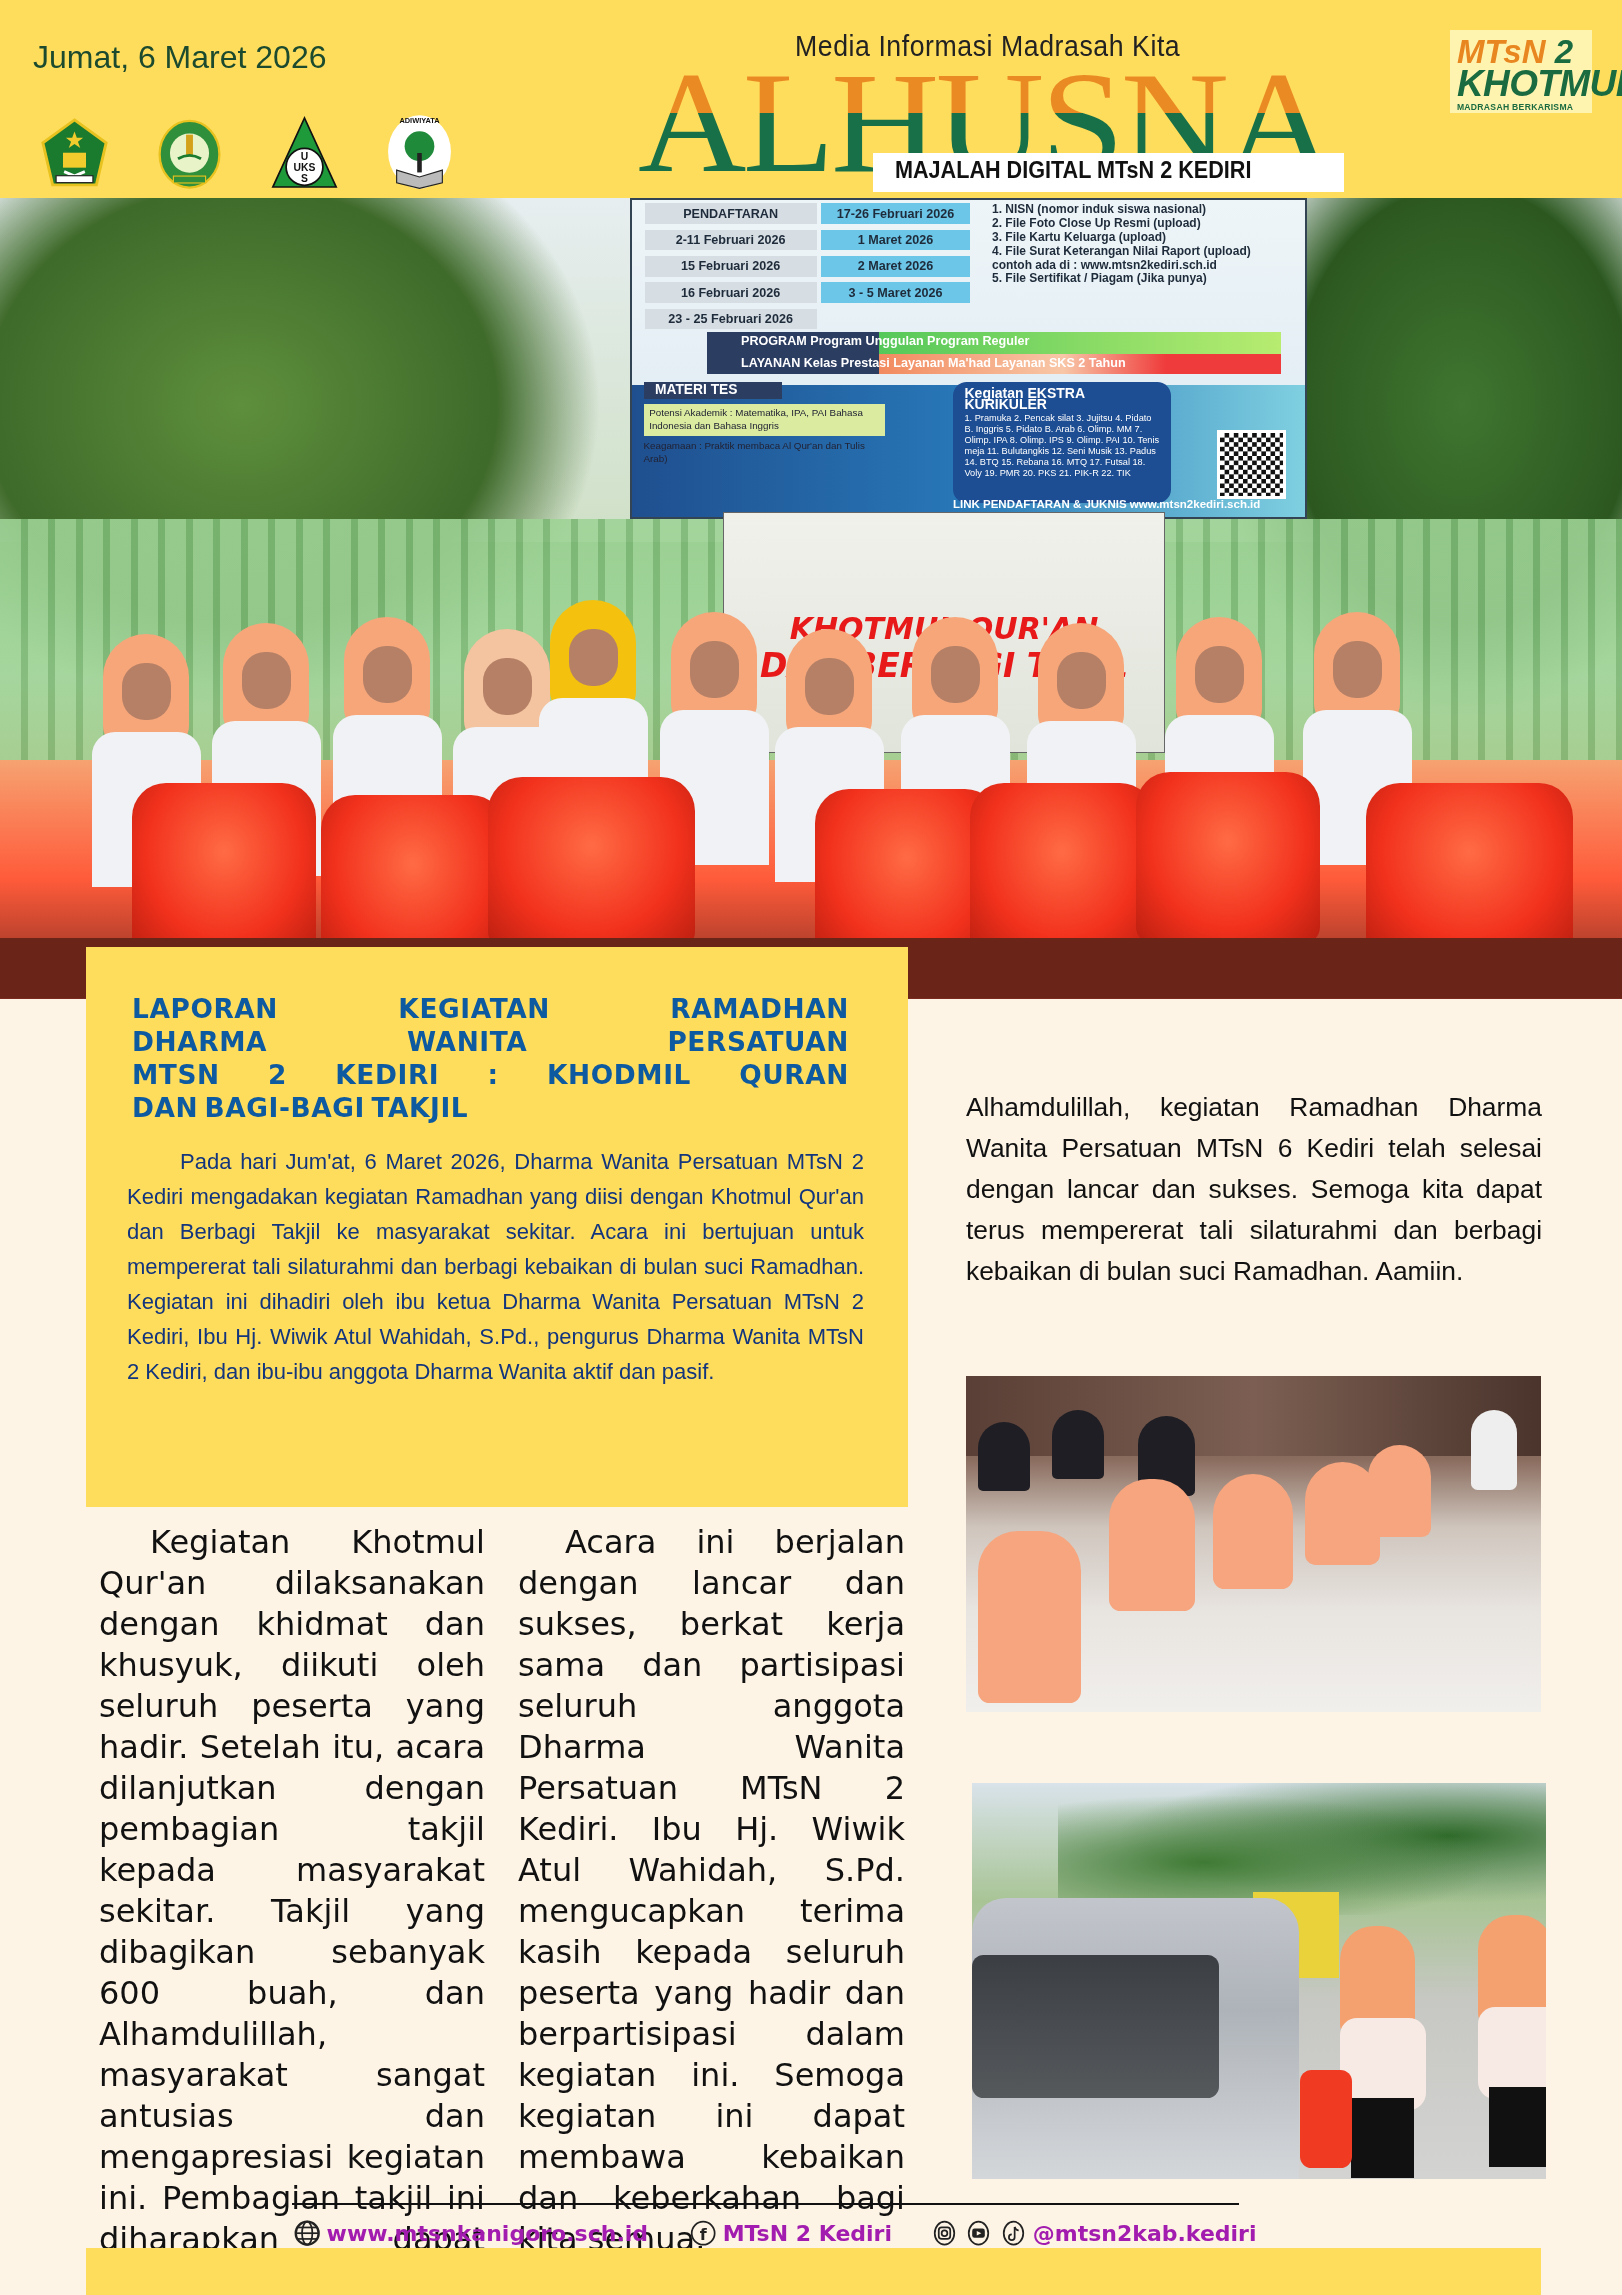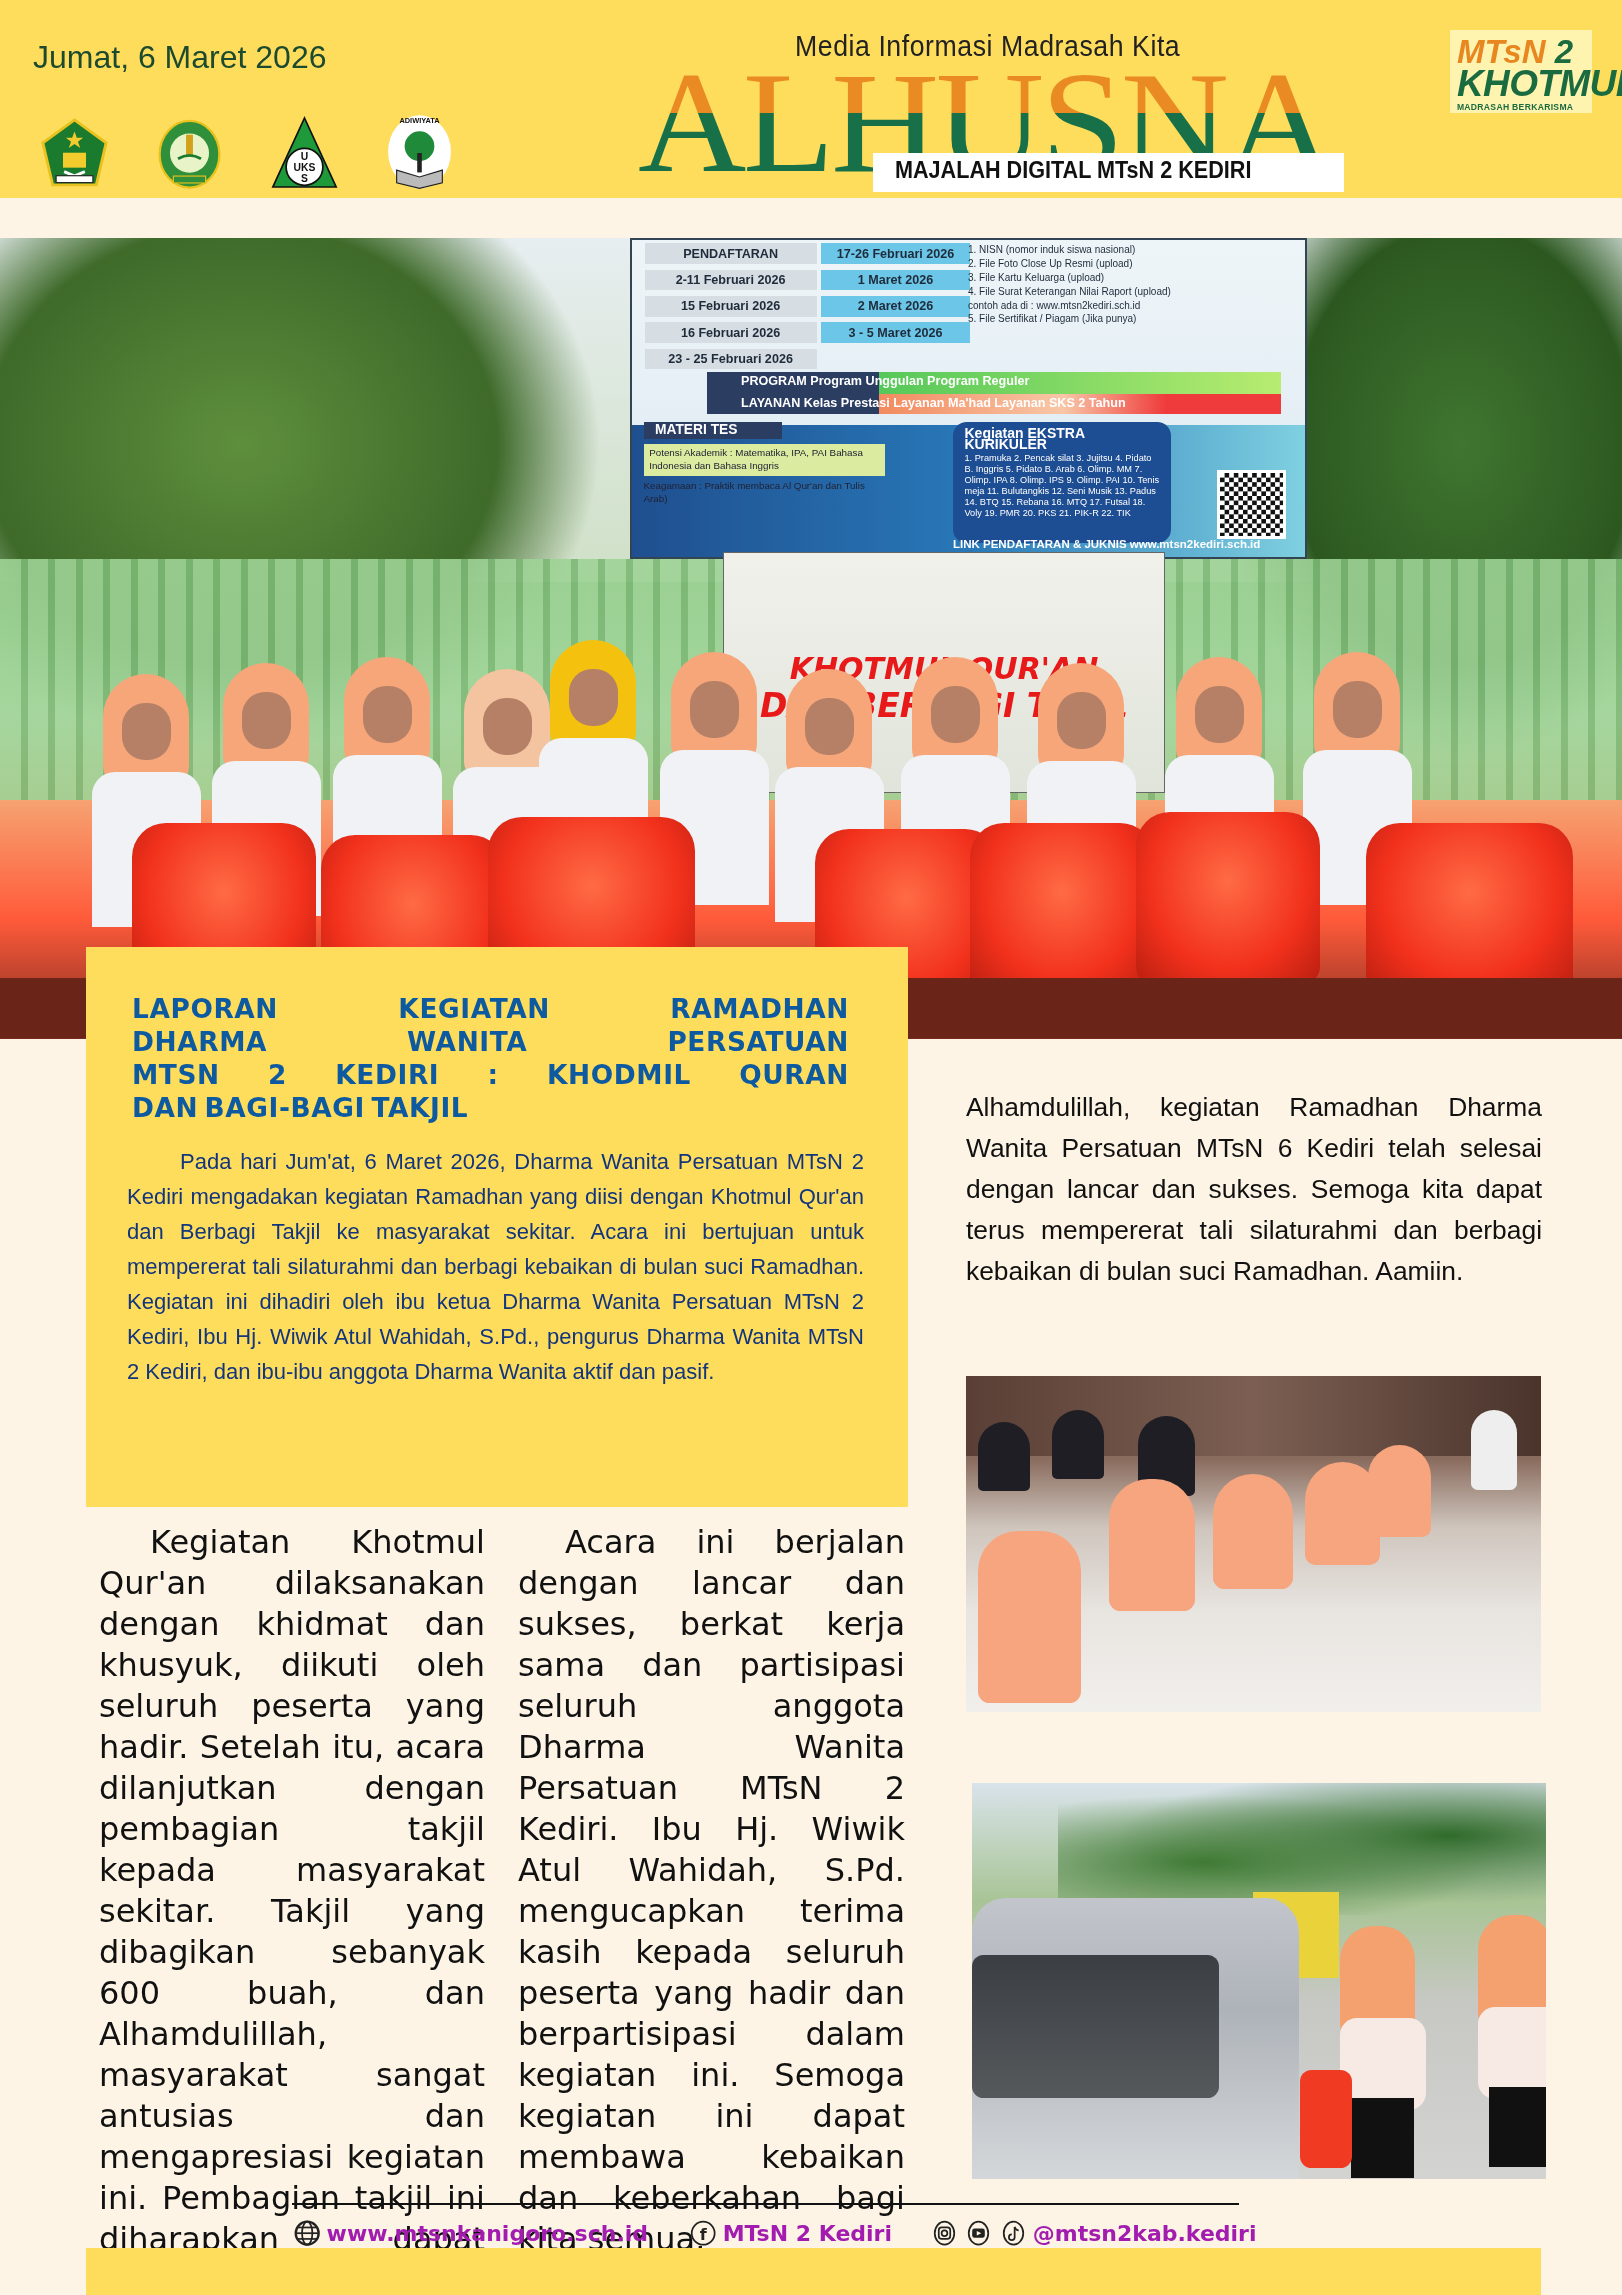--- a/index.html
+++ b/index.html
@@ -18,30 +18,30 @@
   .subtitle-box { position: absolute; left: 873px; top: 153px; width: 471px; height: 39px; background: #ffffff; }
   .subtitle { position: absolute; left: 895px; top: 156px; font-size: 24px; font-weight: bold; color: #111; letter-spacing: 0px; transform: scaleX(0.9); transform-origin: left; }
   .brand-box { position: absolute; left: 1450px; top: 30px; width: 142px; height: 83px; background: #fff3b0; padding: 5.7px 6.9px; }
   .brand-line1 { font-size: 33px; font-weight: bold; font-style: italic; color: #1a6b40; line-height: 32px; }
   .brand-line1 .acc { color: #e8861f; }
   .brand-line2 { font-size: 37px; font-weight: bold; font-style: italic; color: #1a6b40; line-height: 32px; letter-spacing: -0.6px; }
   .brand-line3 { font-size: 8.6px; font-weight: bold; color: #1a6b40; margin-top: 2.3px; letter-spacing: 0.3px; }
 
   
   .hero { position: absolute; left: 0; top: 198px; width: 1623px; height: 801px; overflow: hidden;
-    background: linear-gradient(180deg, #d9e7d2 0%, #a8c9a0 20%, #6e9b60 35%, #9fd19b 50%, #e7eed8 60%, #f6a372 70%, #ff5b3a 85%, #7b2a20 100%); margin-top: 40px; }
+    background: linear-gradient(180deg, #d9e7d2 0%, #a8c9a0 20%, #6e9b60 35%, #9fd19b 50%, #e7eed8 60%, #f6a372 70%, #ff5b3a 85%, #7b2a20 100%); }
   .hero .sky { position: absolute; left: 0; top: 0; width: 1623px; height: 344px; background: linear-gradient(180deg, #e7eef0, #cfe0c6); }
   .hero .trees-l { position: absolute; left: 0; top: 0; width: 603px; height: 516px; background: radial-gradient(ellipse at 40% 40%, #5e8f3c 0%, #3e6a2a 50%, transparent 70%); }
   .hero .trees-r { position: absolute; right: 0; top: 0; width: 402px; height: 516px; background: radial-gradient(ellipse at 60% 40%, #3f7530 0%, #2c5820 50%, transparent 72%); }
   .hero .fence { position: absolute; left: 0; top: 321px; width: 1623px; height: 241px; background: repeating-linear-gradient(90deg, #9ed396 0px, #9ed396 20.7px, #7cb875 20.7px, #7cb875 27.5px); opacity: 0.9; }
   .banner { position: absolute; left: 630px; top: 0; width: 677px; height: 321px; background: linear-gradient(180deg, #eef5f8 0%, #dce9f2 100%); border: 2.3px solid #345; padding: 10.3px 16px; }
   .banner-col { position: absolute; font-size: 12.6px; color: #1e2b3a; font-weight: bold; line-height: 16px; }
   .b-left { left: 12.6px; top: 3.4px; width: 172px; }
   .b-mid { left: 189px; top: 3.4px; width: 149px; }
-  .b-right { left: 336px; top: 3.4px; width: 304px; font-weight: normal; font-size: 10px; line-height: 13.8px; }
+  .b-right { left: 360px; top: 3.4px; width: 304px; font-weight: bold; font-size: 12px; line-height: 13.8px; }
   .b-block { background: #d6dde3; margin-bottom: 5.7px; text-align: center; padding: 2.3px; }
   .b-mid .b-block { background: #6cc6e8; }
   .b-prog { position: absolute; left: 75px; top: 132px; width: 574px; height: 27px; background: linear-gradient(90deg, #2c3d62 0%, #2c3d62 30%, #55c85a 30%, #b7ec70 100%); color: #fff; font-size: 12.6px; font-weight: bold; padding: 2.3px 34px; }
   .b-lay { position: absolute; left: 75px; top: 154px; width: 574px; height: 19.5px; background: linear-gradient(90deg, #2c3d62 0%, #2c3d62 30%, #f28a5f 30%, #f8c7a7 62%, #ef3b3b 80%); color: #fff; font-size: 12.6px; font-weight: bold; padding: 2.3px 34px; }
   .b-bottom { position: absolute; left: 0; bottom: 0; width: 100%; height: 132px; background: linear-gradient(90deg, #1f4f8f 0%, #2878b8 50%, #7fd0e0 100%); }
   .b-materi { position: absolute; left: 11.5px; top: 182px; width: 241px; font-size: 9.8px; color: #223; line-height: 12.6px; }
   .b-materi .hd { background: #2c3d62; color: #fff; font-weight: bold; font-size: 13.8px; padding: 2.3px 11.5px; width: 138px; margin-bottom: 4.6px; }
   .b-materi .gr { background: #dbeca0; padding: 3.4px 5.7px; margin-bottom: 4.6px; }
   .b-ekstra { position: absolute; left: 321px; top: 182px; width: 218px; height: 121px; background: #1d4d93; border-radius: 13.8px; color: #fff; font-size: 9.2px; padding: 5.7px 11.5px; line-height: 11px; }
   .b-qr { position: absolute; left: 585px; top: 230px; width: 69px; height: 69px; background: repeating-conic-gradient(#111 0 25%, #fff 0 50%) 0 0/9.2px 9.2px; border: 3.4px solid #fff; }

